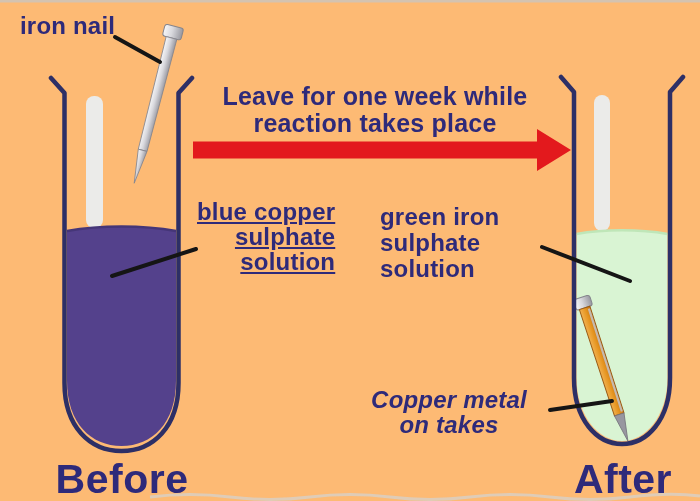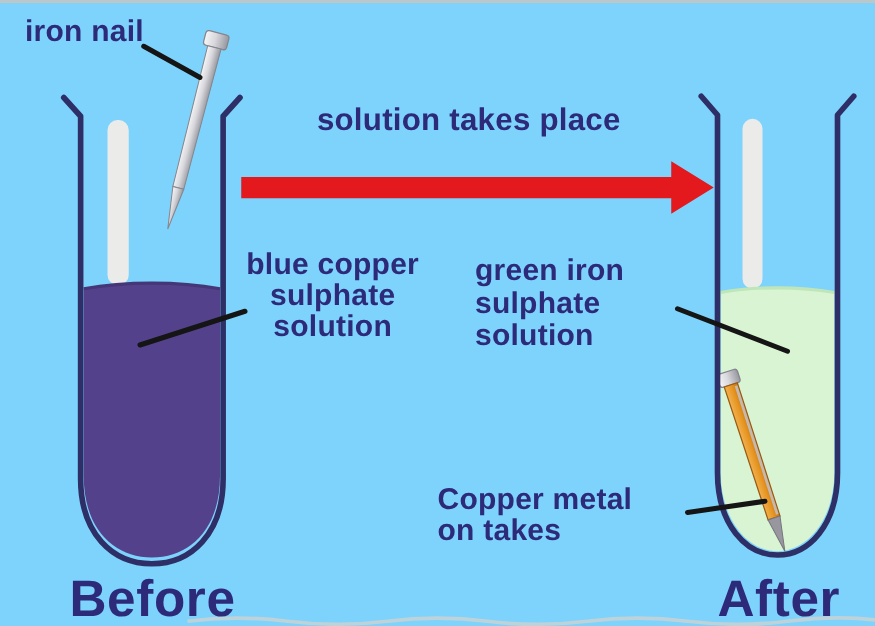--- a/index.html
+++ b/index.html
@@ -1,31 +1,31 @@
 <!DOCTYPE html>
 <html><head>
 <meta charset="utf-8">
 <style>
   html,body{margin:0;padding:0;background:#ffffff;}
   .canvas{
     position:relative;width:700px;height:501px;overflow:hidden;
-    background:#7dd3fc;
+    background:#fdba74;
     font-family:"Liberation Sans",sans-serif;
   }
   .canvas svg{position:absolute;left:0;top:0;}
   .lbl{
     position:absolute;font-weight:bold;color:#2e2a7a;
     font-family:"Liberation Sans",sans-serif;
     letter-spacing:.2px;white-space:nowrap;
   }
   .lbl-iron-nail{left:20px;top:12px;font-size:24px;}
   .lbl-arrow{left:178px;top:83px;width:394px;text-align:center;font-size:25px;line-height:27px;}
-  .lbl-blue{left:197px;top:199px;font-size:24px;line-height:25px;text-align:center;}
+  .lbl-blue{left:197px;top:199px;font-size:24px;line-height:25px;text-align:right;text-decoration:underline;}
   .lbl-green{left:380px;top:204px;width:158px;font-size:24px;line-height:26px;text-align:left;}
-  .lbl-copper{left:350px;top:387px;width:198px;font-size:24px;line-height:25px;text-align:left;}
+  .lbl-copper{left:350px;top:387px;width:198px;font-size:24px;line-height:25px;text-align:center;font-style:italic;}
   .lbl-stage{font-size:41px;letter-spacing:.5px;}
   .lbl-before{left:42px;top:456px;width:160px;text-align:center;}
   .lbl-after{left:543px;top:456px;width:160px;text-align:center;}
 </style>
 </head>
 <body>
 
 <div class="canvas">
 
   <svg width="700" height="501" viewBox="0 0 700 501">
@@ -77,21 +77,22 @@
 
     <line x1="115" y1="37" x2="160" y2="62" stroke="#151515" stroke-width="4" stroke-linecap="round"></line>
     <line x1="196" y1="249" x2="112" y2="276" stroke="#151515" stroke-width="4" stroke-linecap="round"></line>
     <line x1="542" y1="247" x2="630" y2="281" stroke="#151515" stroke-width="4" stroke-linecap="round"></line>
     <line x1="550" y1="410" x2="612" y2="401" stroke="#151515" stroke-width="4" stroke-linecap="round"></line>
   </svg>
 
   <div class="lbl lbl-iron-nail">iron nail</div>
 
   <div class="lbl lbl-arrow">
-    <div>solution takes place</div>
+    <div>Leave for one week while</div>
+    <div>reaction takes place</div>
   </div>
 
   <div class="lbl lbl-blue">
     <div>blue copper</div>
     <div>sulphate</div>
     <div>solution</div>
   </div>
 
   <div class="lbl lbl-green">
     <div>green iron</div>

